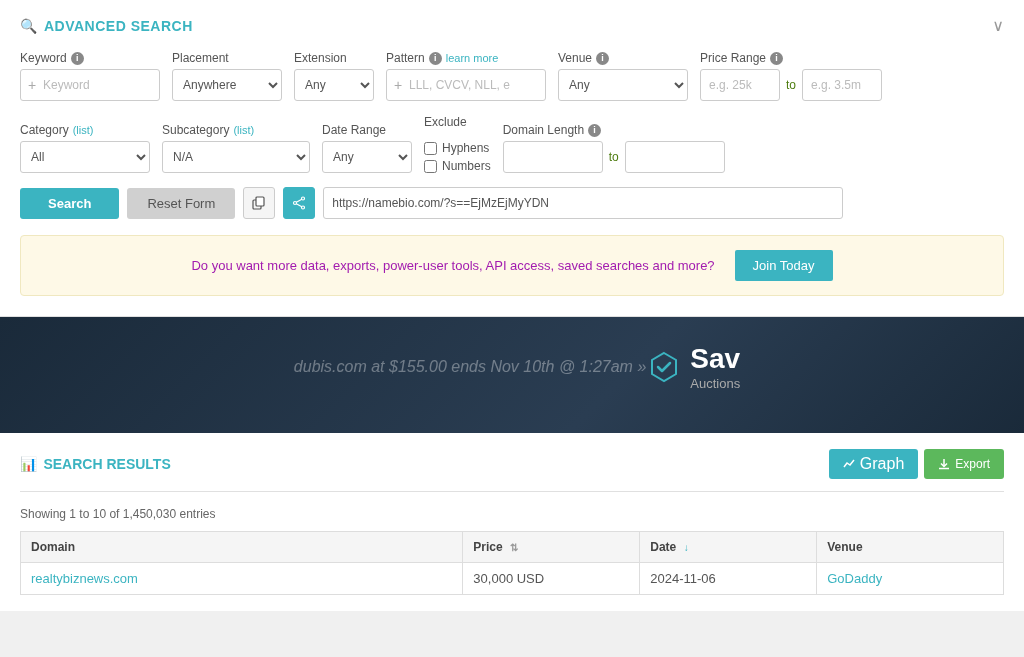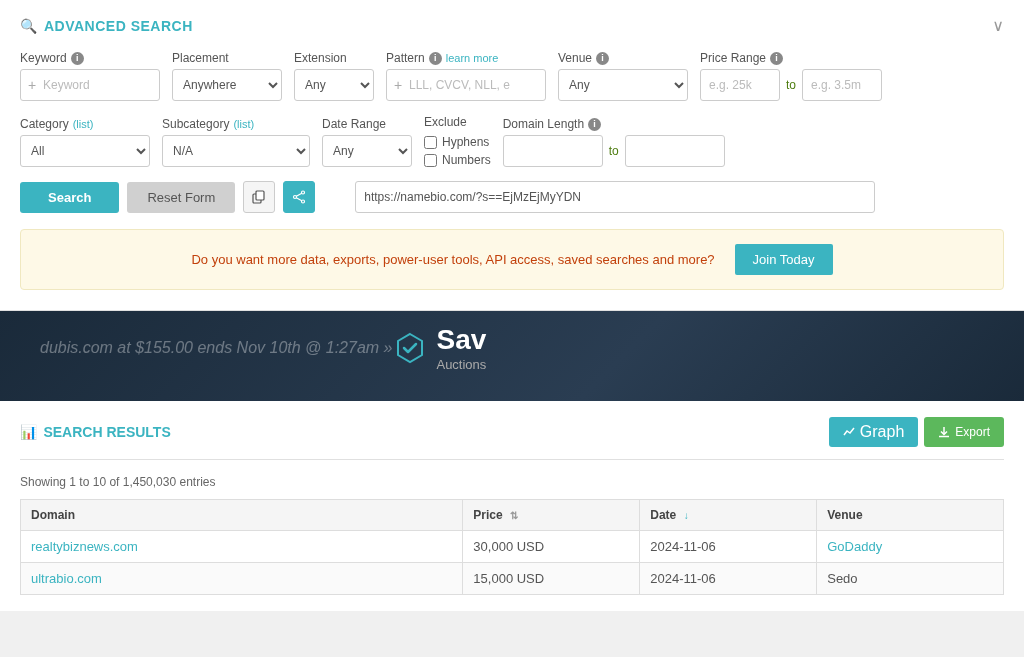--- a/index.html
+++ b/index.html
@@ -180,21 +180,21 @@
       gap: 4px;
     }
 
     .domain-length-inputs input {
       width: 100px;
     }
 
     .exclude-group {
       display: flex;
       flex-direction: column;
-      gap: 4px;
+      gap: 10px;
     }
 
     .checkbox-row {
       display: flex;
       align-items: center;
       gap: 5px;
       font-size: 12px;
       color: #555;
     }
 
@@ -248,59 +248,58 @@
 
     .share-url-input {
       flex: 1;
       max-width: 520px;
       height: 32px;
       border: 1px solid #ccc;
       border-radius: 3px;
       padding: 0 8px;
       font-size: 12px;
       color: #555;
-      margin-left: 32px;
     }
 
     
     .promo-banner {
       background: #fef9e7;
       border: 1px solid #f0e8c0;
       border-radius: 4px;
       margin: 16px 0 0;
       padding: 14px 20px;
       display: flex;
       align-items: center;
       justify-content: center;
       gap: 20px;
     }
 
     .promo-text {
       font-size: 13px;
-      color: #c2410c;
+      color: #a21caf;
     }
 
     .btn-join {
       background: #3bb4c1;
       color: #fff;
       border: none;
       border-radius: 2px;
       padding: 8px 18px;
       font-size: 13px;
       cursor: pointer;
       white-space: nowrap;
     }
 
     
     .auction-banner {
       background: linear-gradient(135deg, #1a2a3a 0%, #2a3d52 60%, #1a2a3a 100%);
-      height: 90px;
-      display: flex;
-      align-items: center;
-      justify-content: flex-start;
+      height: 116px;
+      display: flex;
+      align-items: center;
+      justify-content: center;
       padding: 0 30px 16px 40px;
       position: relative;
       overflow: hidden;
       margin-top: 0;
     }
 
     .auction-text {
       color: rgba(255,255,255,0.35);
       font-size: 16px;
       font-style: italic;
@@ -711,26 +710,18 @@
         <tr class="table-row">
           <td>
             <a href="#" class="domain-link">realtybiznews.com</a>
           </td>
           <td>30,000 USD</td>
           <td>2024-11-06</td>
           <td>
             <a href="#" class="venue-link">GoDaddy</a>
           </td>
         </tr>
-        <tr class="table-row">
-          <td>
-            <a href="#" class="domain-link">ultrabio.com</a>
-          </td>
-          <td>15,000 USD</td>
-          <td>2024-11-06</td>
-          <td>Sedo</td>
-        </tr>
       </tbody>
     </table>
 
   </div>
 
 </div>
 
 </body></html>

